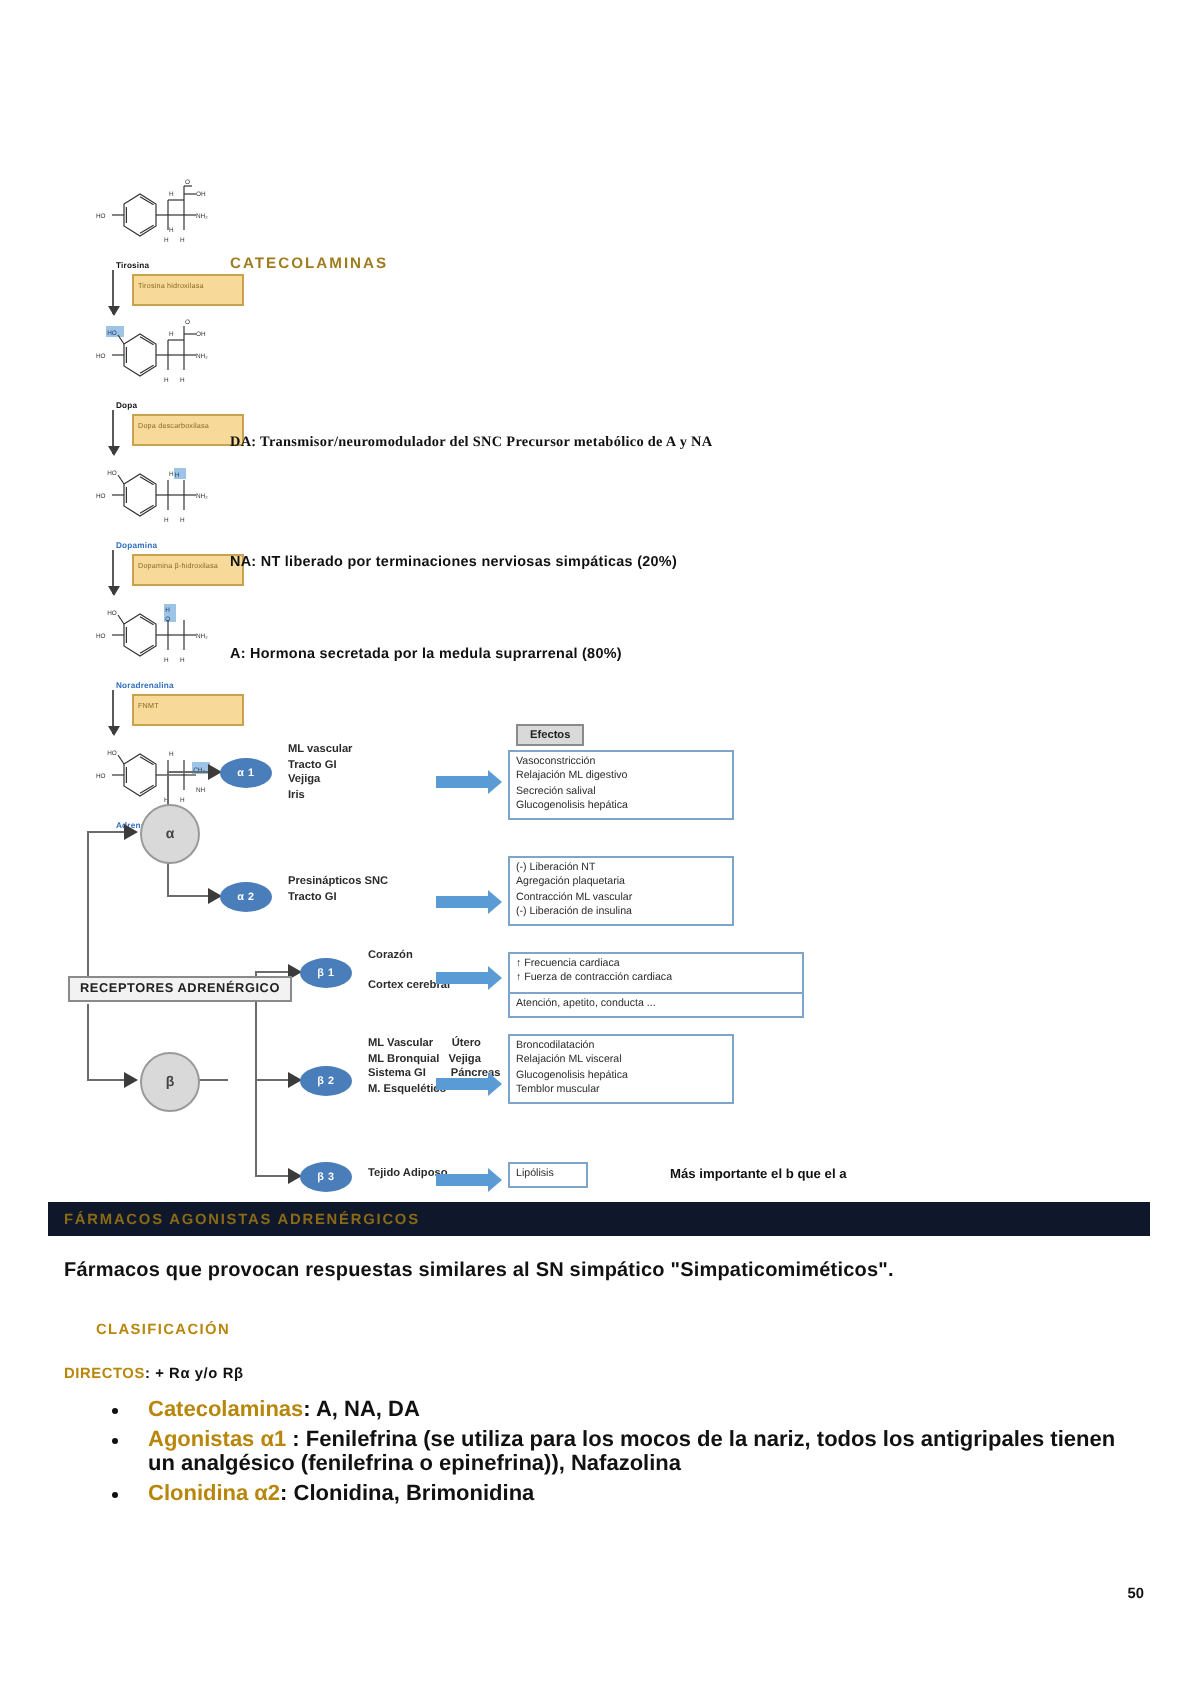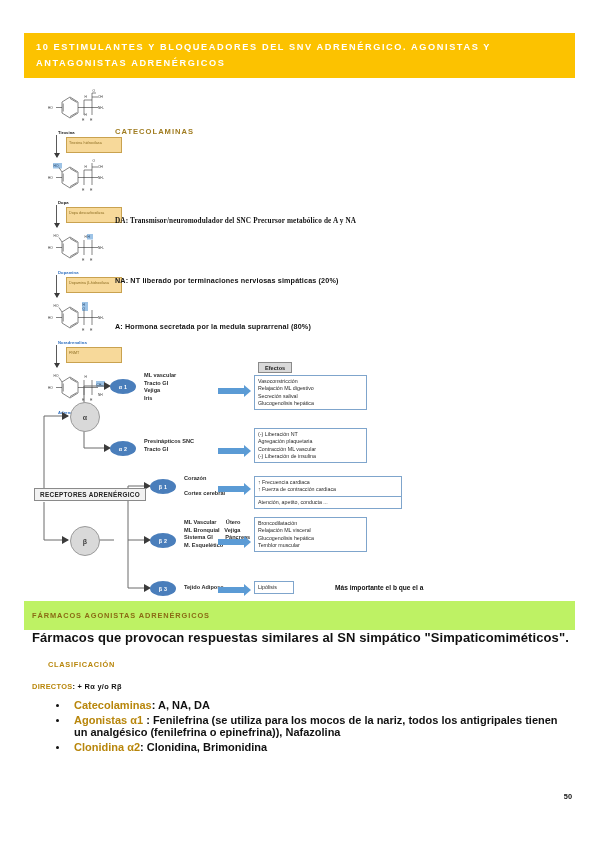--- a/index.html
+++ b/index.html
@@ -82,46 +82,45 @@
   }
   .fatarrow{position:absolute;height:6px;background:#5B9BD5;}
   .fatarrow:after{
     content:"";position:absolute;right:-7px;top:-3px;
     border-top:6px solid transparent;border-bottom:6px solid transparent;
     border-left:7px solid #5B9BD5;
   }
 
   
   .secbar{
-    position:absolute;left:24px;width:551px;background:#bef264;
+    position:absolute;left:24px;width:551px;background:#0f172a;
     color:#8a6a14;font-size:7.4px;font-weight:bold;letter-spacing:.9px;
-    padding:10px 8px;box-sizing:border-box;
-  }
-  .para{position:absolute;left:32px;font-size:13px;font-weight:bold;color:#111;letter-spacing:.1px;}
+    padding:4px 8px;box-sizing:border-box;
+  }
+  .para{position:absolute;left:32px;font-size:10px;font-weight:bold;color:#111;letter-spacing:.1px;}
   .subhdr{position:absolute;left:32px;font-size:7.4px;font-weight:bold;color:#B8860B;letter-spacing:.7px;}
   .direct{position:absolute;left:32px;font-size:7.4px;font-weight:bold;color:#B8860B;letter-spacing:.3px;}
   .direct .blk{color:#111;}
   .bullets{position:absolute;left:48px;width:520px;}
   .bul{position:relative;padding-left:26px;margin-bottom:3.5px;font-size:11px;line-height:11.5px;color:#111;font-weight:600;}
   .bul:before{
     content:"";position:absolute;left:8px;top:4px;width:3.2px;height:3.2px;
     border-radius:50%;background:#111;
   }
   .bul .lead{color:#B8860B;font-weight:bold;}
   .footer{
     position:absolute;right:27px;top:792px;font-size:7.4px;font-weight:bold;color:#111;
   }
   .smallnote{position:absolute;font-size:6.6px;font-weight:bold;color:#111;}
 </style>
 </head>
 <body>
 
 <div class="page">
 
-  <div class="banner">10 ESTIMULANTES Y BLOQUEADORES DEL SNV ADRENÉRGICO. AGONISTAS Y ANTAGONISTAS ADRENÉRGICOS</div>
 
   <div class="pathway">
 
     <div class="mol">
       <svg width="90" height="46" viewBox="0 0 90 46">
         <g stroke="#333" stroke-width="0.6" fill="none">
           <polygon points="22,14 30,9 38,14 38,25 30,30 22,25"></polygon>
           <line x1="23.2" y1="15.5" x2="23.2" y2="23.5"></line>
           <line x1="30" y1="10.4" x2="36.8" y2="14.4"></line>
           <line x1="36.8" y1="24.6" x2="30" y2="28.6"></line>

